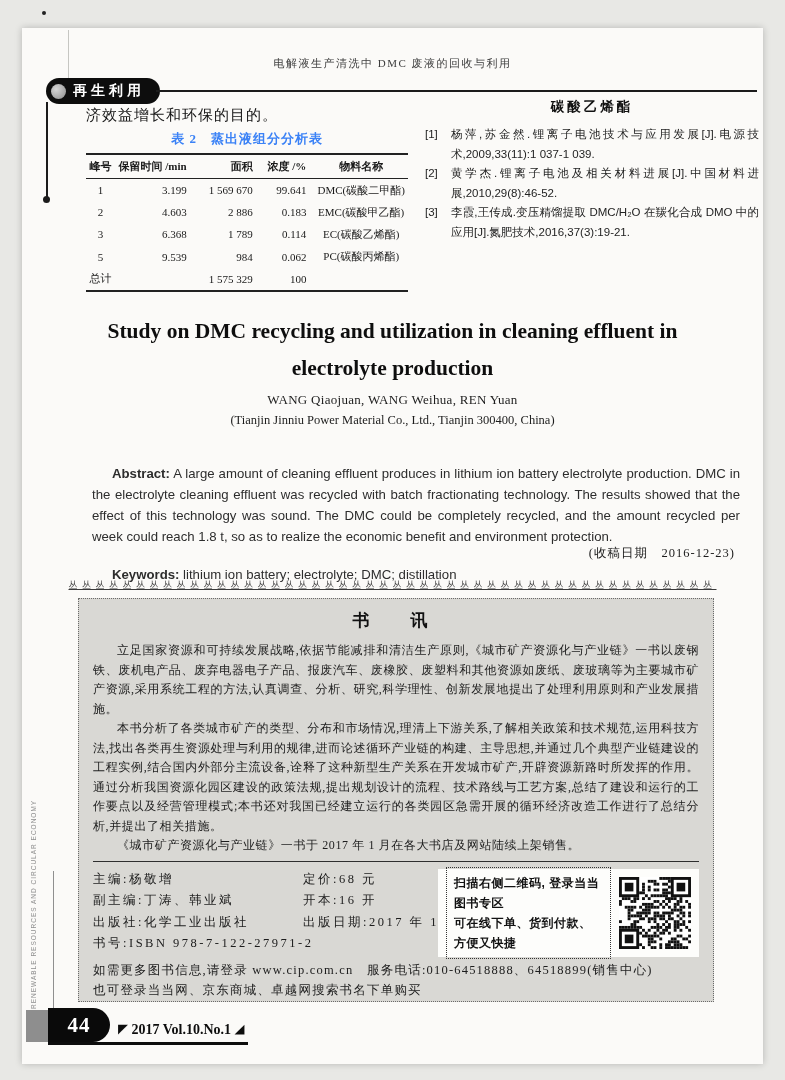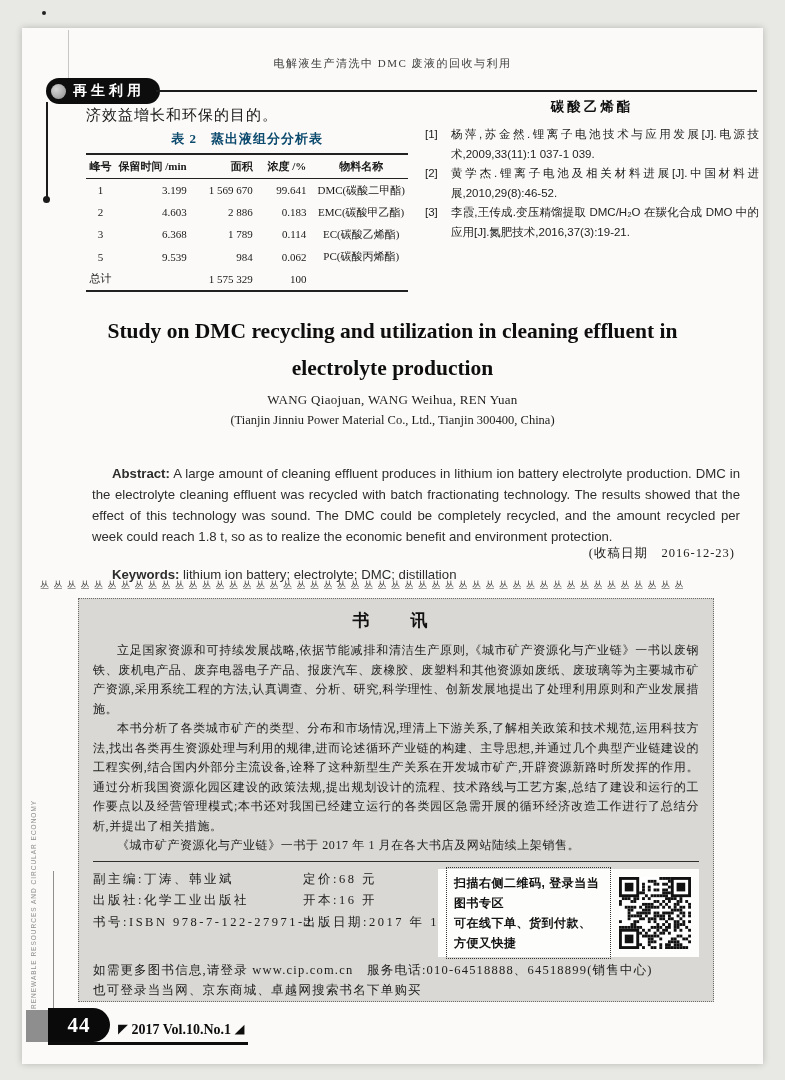--- a/index.html
+++ b/index.html
@@ -23,21 +23,21 @@
   .badge-dot{width:15px;height:15px;border-radius:50%;
     background:radial-gradient(circle at 35% 35%,#d6d6d6,#8c8c8c);}
   .badge-text{color:#fff;font-weight:bold;font-size:14px;letter-spacing:4px;
     font-family:"Liberation Sans","DejaVu Sans",sans-serif;}
   .badge-rule{position:absolute;left:134px;top:62px;right:6px;height:2px;background:#1b1b1b;}
   .drop-line{position:absolute;left:24px;top:74px;width:1.5px;height:96px;background:#1b1b1b;}
   .drop-dot{position:absolute;left:21px;top:168px;width:7px;height:7px;border-radius:50%;background:#1b1b1b;}
   
   .intro{position:absolute;left:64px;top:78px;font-size:15px;letter-spacing:1px;color:#151515;}
   .table-block{position:absolute;left:64px;top:102px;width:322px;}
-  .table-caption{text-align:center;font-weight:bold;font-size:13px;letter-spacing:1px;margin-bottom:5px;color:#0c4a6e;}
+  .table-caption{text-align:center;font-weight:bold;font-size:13px;letter-spacing:1px;margin-bottom:5px;color:#3b82f6;}
   table{width:100%;border-collapse:collapse;font-size:11px;color:#1a1a1a;
     border-top:2px solid #222;border-bottom:2px solid #222;}
   thead th{border-bottom:1.2px solid #222;padding:4px 2px;font-weight:bold;white-space:nowrap;}
   tbody td{padding:3.6px 2px;white-space:nowrap;}
   .c0{text-align:center;width:34px;}
   .c1{text-align:right;width:74px;padding-right:14px;}
   .c2{text-align:right;width:68px;padding-right:10px;}
   .c3{text-align:right;width:50px;padding-right:8px;}
   .c4{text-align:center;width:96px;}
   
@@ -52,22 +52,22 @@
   .en-title{position:absolute;top:285px;left:0;width:100%;text-align:center;
     font-weight:bold;font-size:21.5px;line-height:37px;color:#0e0e0e;}
   .authors{position:absolute;top:364px;left:0;width:100%;text-align:center;font-size:13px;letter-spacing:.3px;}
   .affiliation{position:absolute;top:385px;left:0;width:100%;text-align:center;font-size:12.5px;}
   .abstract-block{position:absolute;left:53px;top:418px;width:682px;
     font-family:"Liberation Sans","DejaVu Sans",sans-serif;
     font-size:13.2px;line-height:21px;color:#2d2d2d;text-align:justify;}
   .abstract-block p{margin:17px;text-indent:20px;}
   .received{position:absolute;right:28px;top:517px;font-size:12.5px;letter-spacing:1px;}
   
-  .ornament-row{position:absolute;left:18px;right:18px;top:551px;
-    font-size:9px;letter-spacing:4.5px;color:#3a3a3a;white-space:nowrap;overflow:hidden;}
+  .ornament-row{position:absolute;left:18px;right:18px;top:551px;text-align:center;
+    font-size:9px;letter-spacing:4.5px;color:#3a3a3a;white-space:nowrap;overflow:hidden;text-decoration:underline;}
   
   .book-box{position:absolute;left:56px;top:570px;width:636px;height:404px;
     box-sizing:border-box;border:1.5px dotted #6a6a6a;background:#d9d8d4;
     padding:8px 14px 0;overflow:hidden;}
   .book-title{text-align:center;font-weight:bold;font-size:17px;letter-spacing:12px;
     margin:2px 0 9px;color:#111;}
   .bp{margin:0;font-size:12px;letter-spacing:.6px;line-height:19.5px;
     text-align:justify;text-indent:2em;color:#1d1d1d;font-family:Liberation Serif, serif;}
   .book-rule{border:none;border-top:1.5px solid #2e2e2e;margin:5px 0 7px;height:0;}
   .info-row{display:flex;align-items:flex-start;}
@@ -201,20 +201,21 @@
   <div class="ornament-row">丛丛丛丛丛丛丛丛丛丛丛丛丛丛丛丛丛丛丛丛丛丛丛丛丛丛丛丛丛丛丛丛丛丛丛丛丛丛丛丛丛丛丛丛丛丛丛丛</div>
 
   <div class="book-box">
     <div class="book-title">书　讯</div>
     <p class="bp">立足国家资源和可持续发展战略,依据节能减排和清洁生产原则,《城市矿产资源化与产业链》一书以废钢铁、废机电产品、废弃电器电子产品、报废汽车、废橡胶、废塑料和其他资源如废纸、废玻璃等为主要城市矿产资源,采用系统工程的方法,认真调查、分析、研究,科学理性、创新发展地提出了处理利用原则和产业发展措施。</p>
     <p class="bp">本书分析了各类城市矿产的类型、分布和市场情况,理清上下游关系,了解相关政策和技术规范,运用科技方法,找出各类再生资源处理与利用的规律,进而论述循环产业链的构建、主导思想,并通过几个典型产业链建设的工程实例,结合国内外部分主流设备,诠释了这种新型生产关系在开发城市矿产,开辟资源新路时所发挥的作用。通过分析我国资源化园区建设的政策法规,提出规划设计的流程、技术路线与工艺方案,总结了建设和运行的工作要点以及经营管理模式;本书还对我国已经建立运行的各类园区急需开展的循环经济改造工作进行了总结分析,并提出了相关措施。</p>
     <p class="bp">《城市矿产资源化与产业链》一书于 2017 年 1 月在各大书店及网站陆续上架销售。</p>
     <div class="book-rule"></div>
     <div class="info-row">
       <div class="info-col1">
+        <div>主编:杨敬增</div>
         <div>副主编:丁涛、韩业斌</div>
         <div>出版社:化学工业出版社</div>
         <div>书号:ISBN 978-7-122-27971-2</div>
       </div>
       <div class="info-col2">
         <div>定价:68 元</div>
         <div>开本:16 开</div>
         <div>出版日期:2017 年 1 月</div>
       </div>
       <div class="qr-panel">

